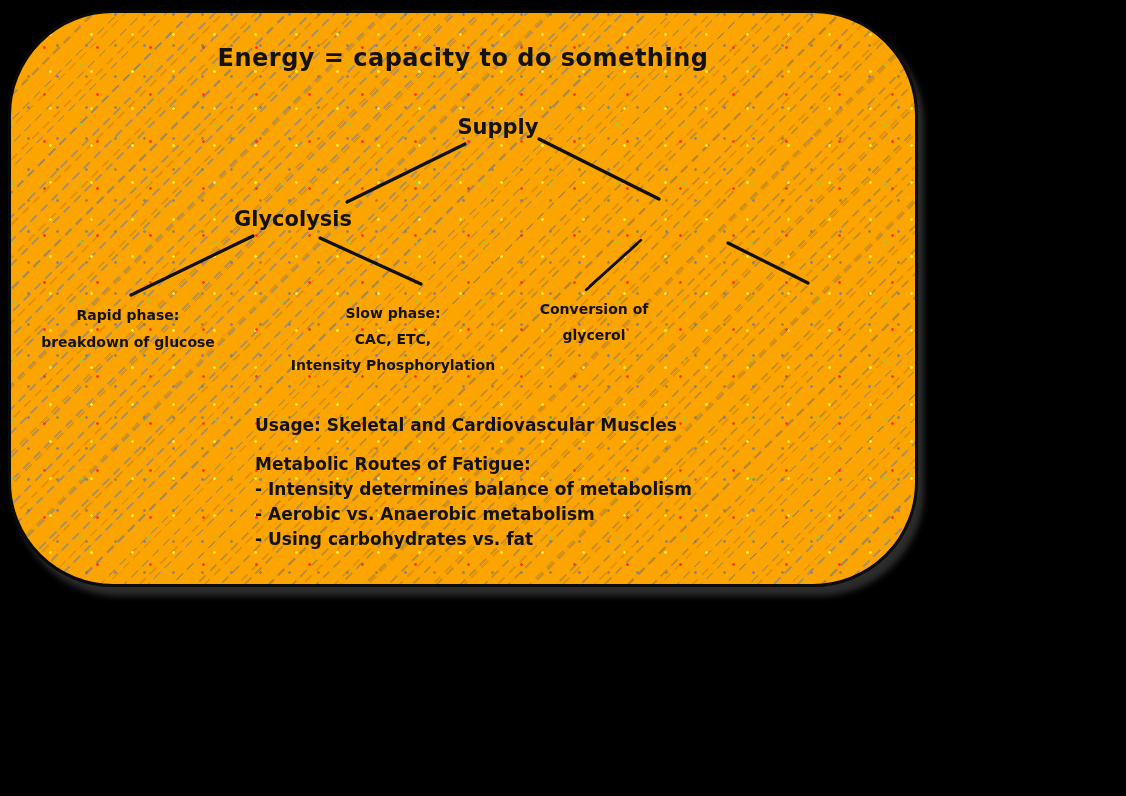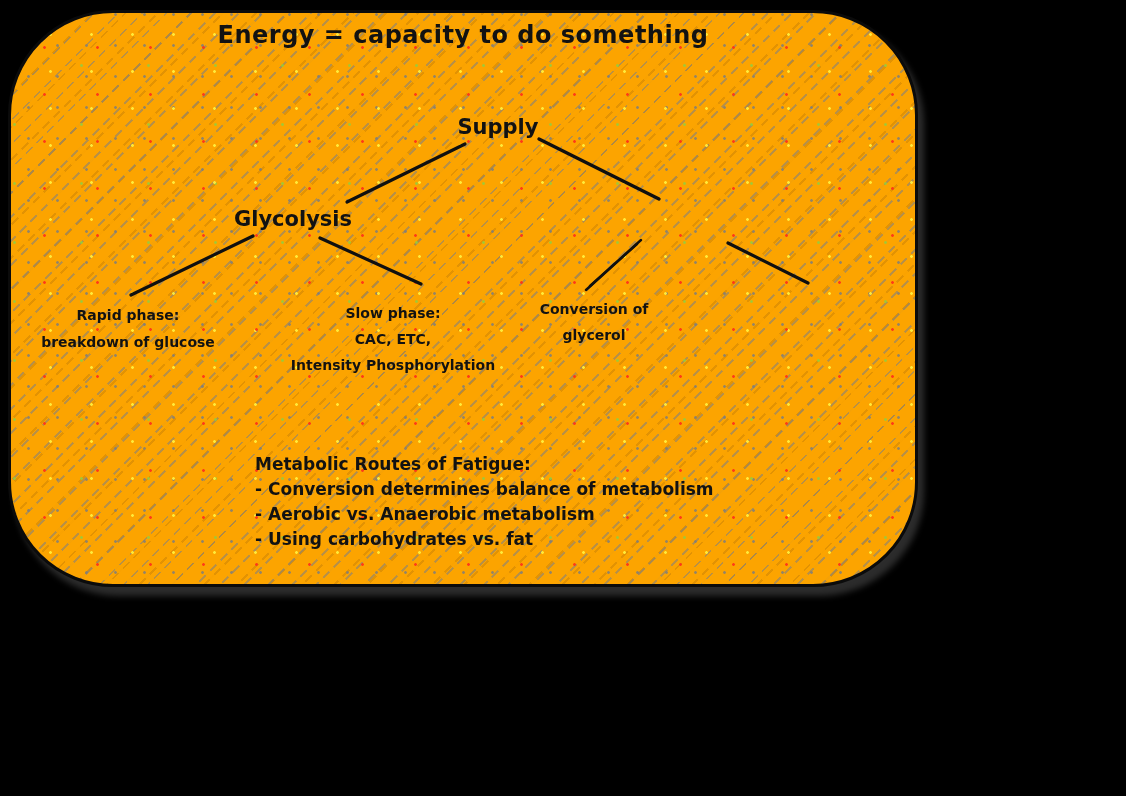--- a/index.html
+++ b/index.html
@@ -49,21 +49,21 @@
     font-weight: bold;
     white-space: nowrap;
   }
   .title {
     left: 0;
     width: 926px;
     text-align: center;
     font-size: 24px;
     letter-spacing: 0.5px;
   }
-  .title-1 { top: 21px; }
+  .title-1 { top: 44px; }
   .title-2 { top: 63px; }
   .node {
     text-align: center;
     font-size: 21px;
   }
   .node-supply      { top: 115px; left: 398px; width: 200px; }
   .node-glycolysis  { top: 207px; left: 193px; width: 200px; }
   .node-fat         { top: 209px; left: 578px; width: 200px; }
   .leaf {
     position: absolute;
@@ -124,21 +124,22 @@
     <div>CAC, ETC,</div>
     <div>Intensity Phosphorylation</div>
   </div>
 
   <div class="leaf leaf-conversion">
     <div>Conversion of</div>
     <div>glycerol</div>
   </div>
 
 
+  <div class="note note-usage">Usage: Skeletal and Cardiovascular Muscles</div>
 
   <div class="note note-fatigue">
     <div>Metabolic Routes of Fatigue:</div>
-    <div>- Conversion determines balance of metabolism</div>
+    <div>- Intensity determines balance of metabolism</div>
     <div>- Aerobic vs. Anaerobic metabolism</div>
     <div>- Using carbohydrates vs. fat</div>
   </div>
 
 </div>
 
 </body></html>

